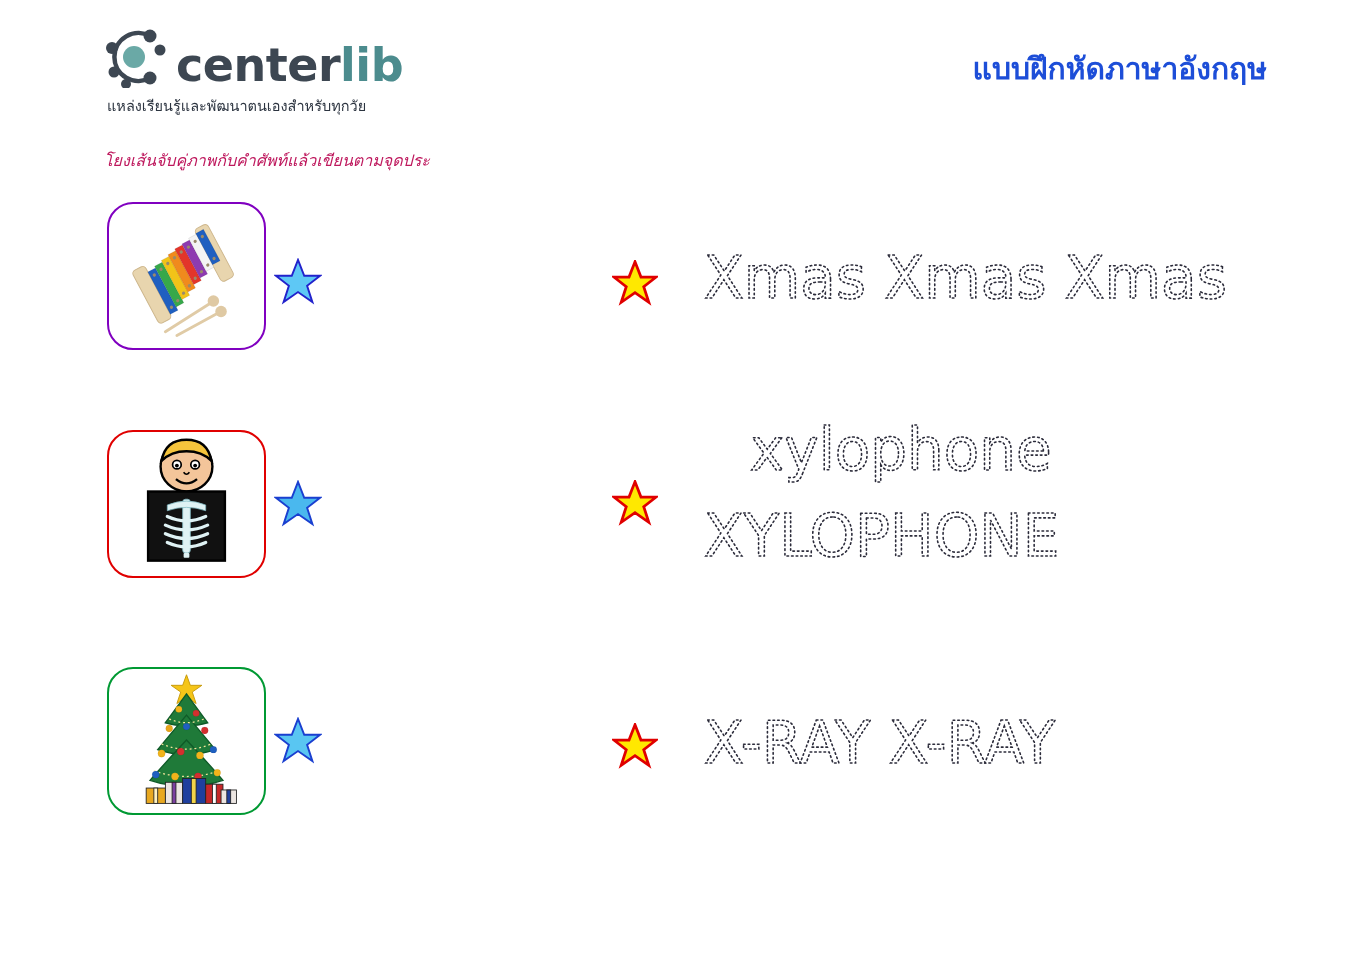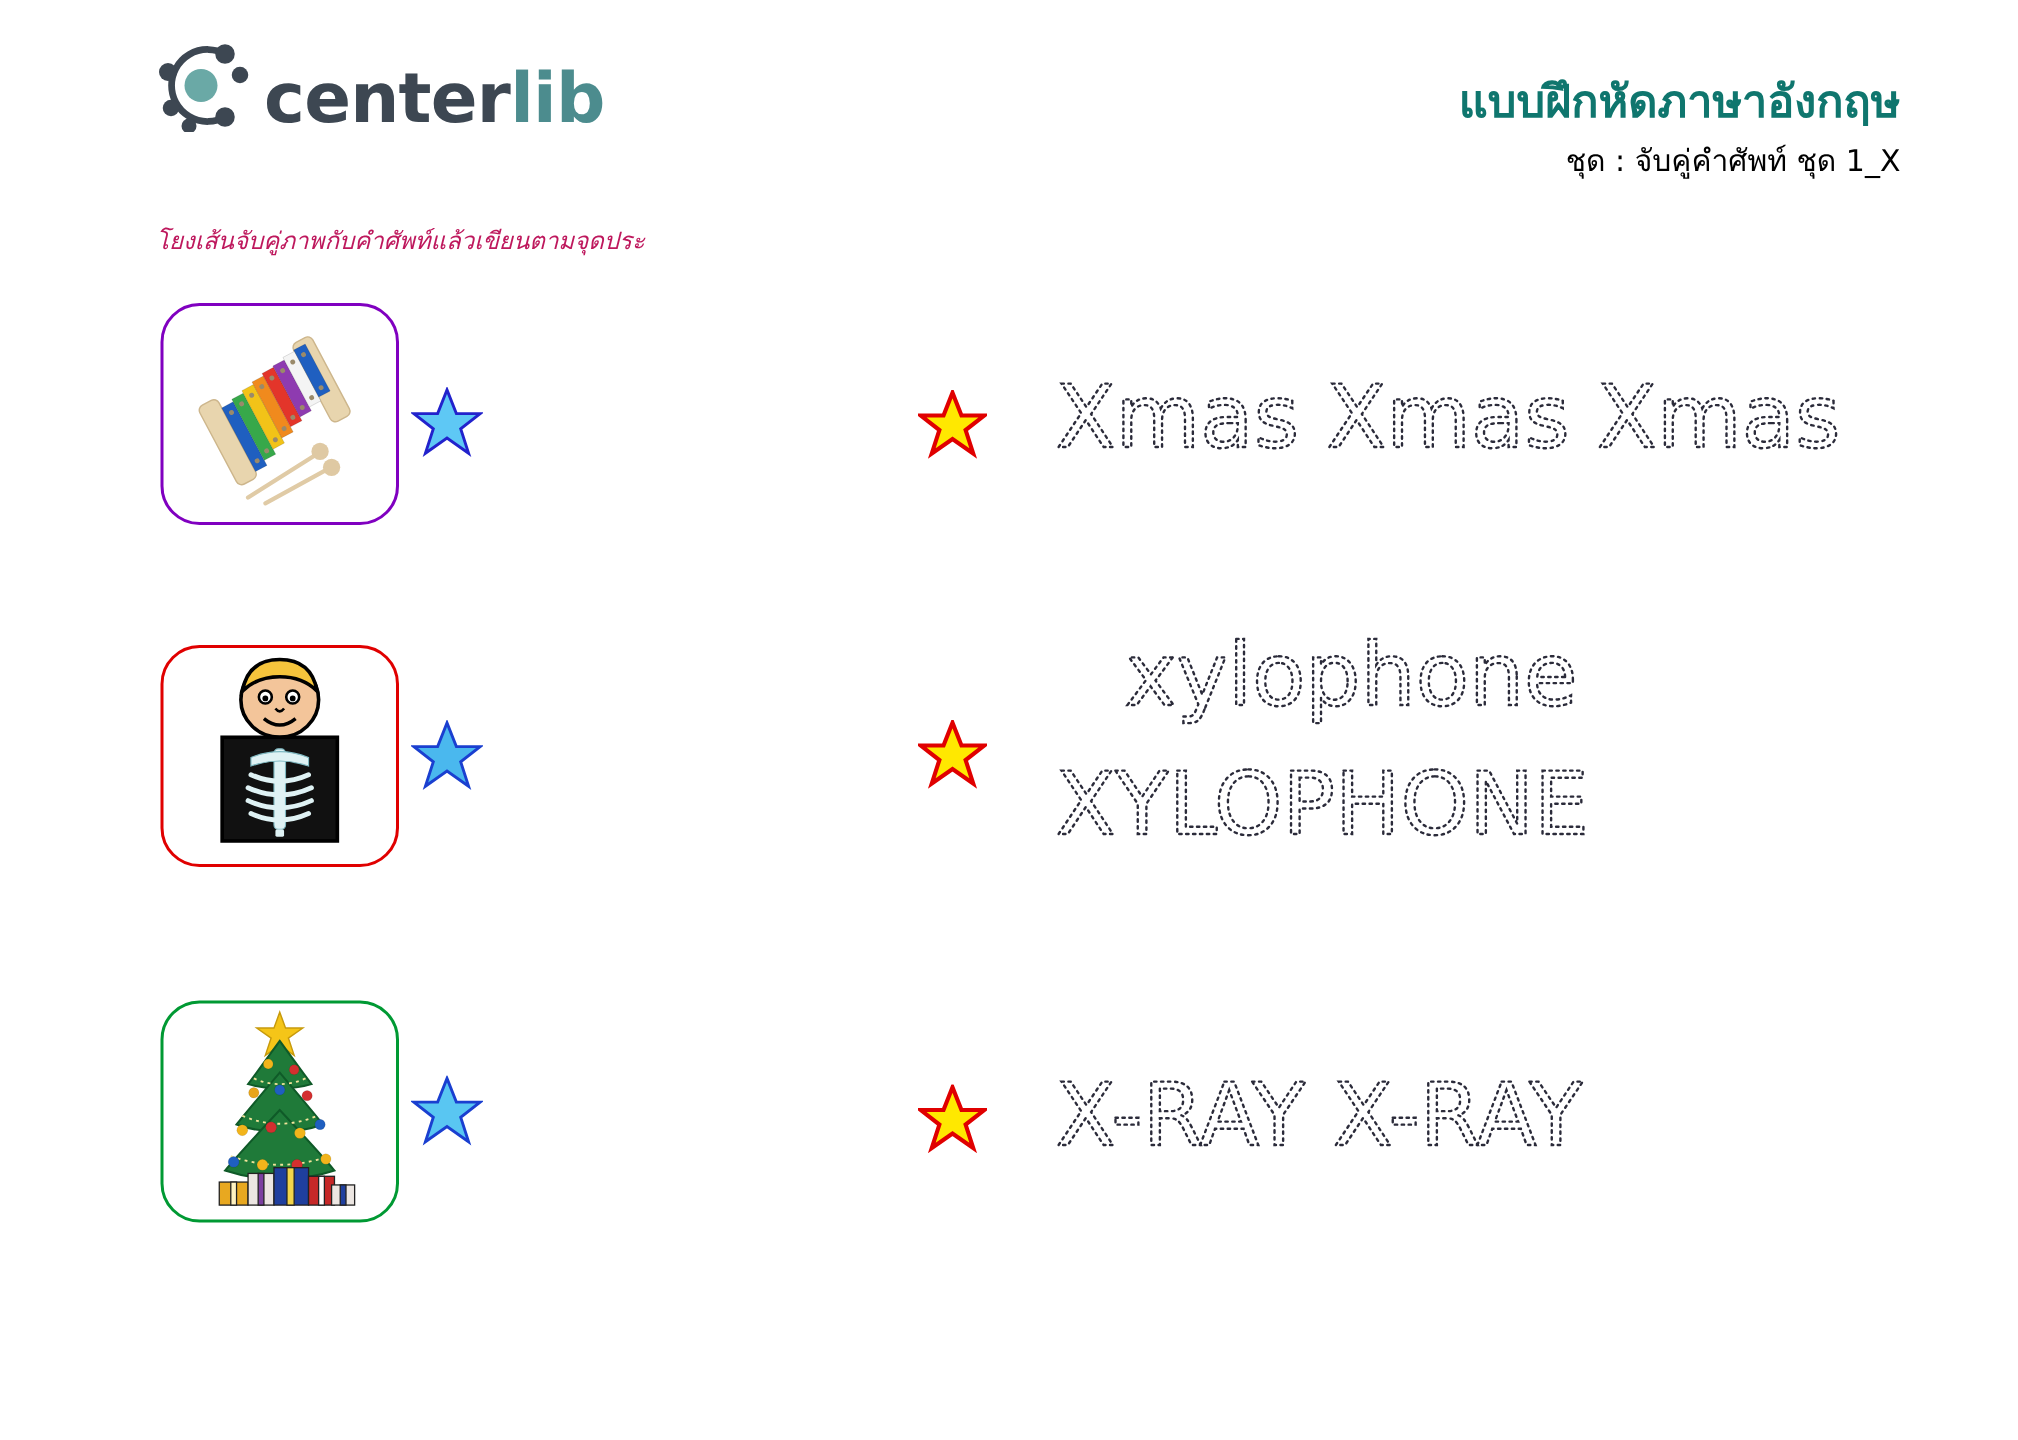--- a/index.html
+++ b/index.html
@@ -48,21 +48,21 @@
 
   #header-right {
     position: absolute;
     right: 78px;
     top: 52px;
     text-align: right;
   }
   #worksheet-title {
     font-size: 30px;
     font-weight: bold;
-    color: #0f766e;
+    color: #1d4ed8;
     line-height: 1.15;
     white-space: nowrap;
     text-align: right;
   }
   #worksheet-subtitle {
     margin-top: 4px;
     font-size: 20px;
     color: #000000;
     white-space: nowrap;
   }
@@ -160,25 +160,25 @@
       <circle cx="30" cy="31" r="11" fill="#6aa9a6"></circle>
       <circle cx="46" cy="10" r="6.5" fill="#3d4752"></circle>
       <circle cx="46" cy="52" r="6.5" fill="#3d4752"></circle>
       <circle cx="8" cy="22" r="6" fill="#3d4752"></circle>
       <circle cx="10" cy="46" r="5.5" fill="#3d4752"></circle>
       <circle cx="56" cy="24" r="5.5" fill="#3d4752"></circle>
       <circle cx="22" cy="58" r="5" fill="#3d4752"></circle>
     </svg>
     <div id="logo-wordmark"><span class="wm-center">center</span><span class="wm-lib">lib</span></div>
   </div>
+  <div id="logo-tagline">แหล่งเรียนรู้และพัฒนาตนเองสำหรับทุกวัย</div>
 </div>
 
 <div id="header-right">
   <div id="worksheet-title">แบบฝึกหัดภาษาอังกฤษ</div>
-  <div id="worksheet-subtitle">ชุด : จับคู่คำศัพท์ ชุด 1_X</div>
 </div>
 
 <div id="instruction">โยงเส้นจับคู่ภาพกับคำศัพท์แล้วเขียนตามจุดประ</div>
 
 <div class="pic-row" id="pic-row-1">
   <div class="pic-box b-purple">
     <svg class="pic-art" viewBox="0 0 160 150">
       <g transform="rotate(-28 80 72)">
         <rect x="30" y="44" width="15" height="62" rx="4" fill="#e8d5ae" stroke="#cdb68c" stroke-width="1"></rect>
         <rect x="108" y="36" width="15" height="62" rx="4" fill="#e8d5ae" stroke="#cdb68c" stroke-width="1"></rect>

